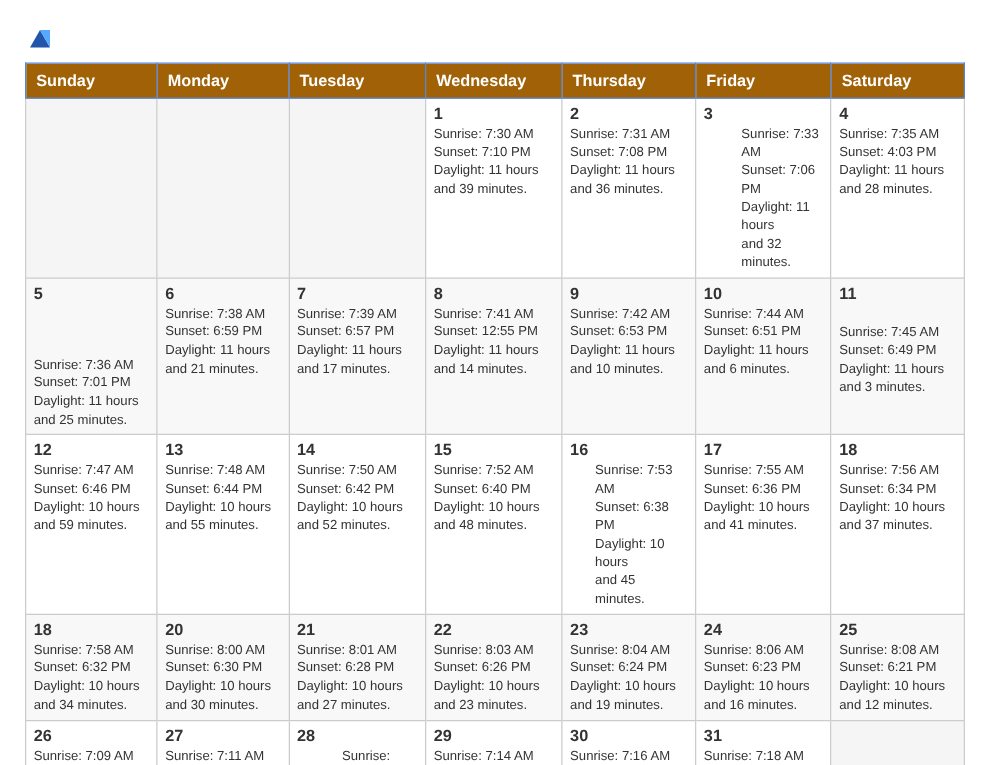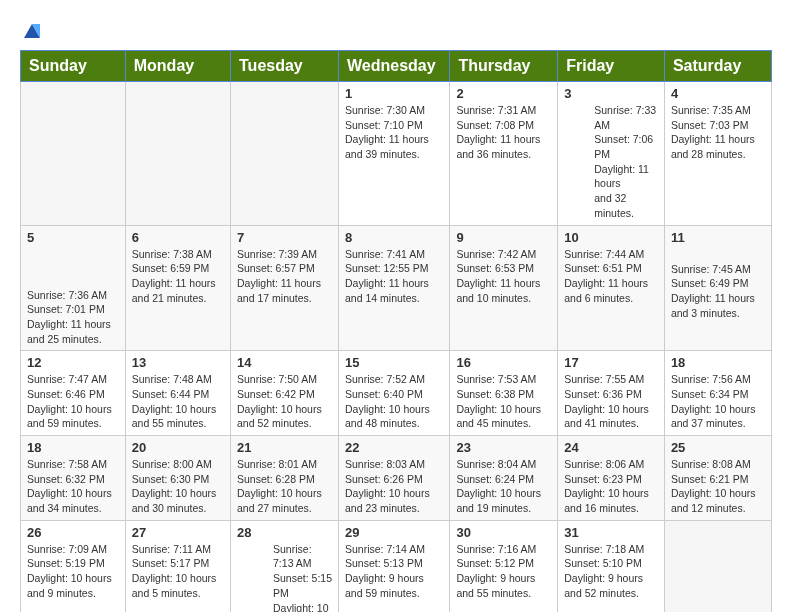--- a/index.html
+++ b/index.html
@@ -51,25 +51,25 @@
     .location {
       font-size: 16px;
       color: #555;
     }
     .calendar {
       width: 100%;
       border-collapse: collapse;
       border: 1px solid #ccc;
     }
     .calendar th {
-      background-color: #4d7c0f;
+      background-color: #a16207;
       color: white;
       text-align: left;
       padding: 6px 8px;
-      font-size: 16px;
+      font-size: 13px;
       border: 1px solid #5588dd;
     }
     .calendar td {
       vertical-align: top;
       border: 1px solid #ccc;
       padding: 4px 6px;
       width: 113px;
       min-height: 70px;
       background: #fff;
     }
@@ -146,21 +146,21 @@
         <td>
           <span class="day-number">3</span>
           <div class="day-info" style="white-space: pre-line; margin-left: 30px;">Sunrise: 7:33 AM
 Sunset: 7:06 PM
 Daylight: 11 hours
 and 32 minutes.</div>
         </td>
         <td>
           <span class="day-number">4</span>
           <div class="day-info" style="white-space: pre-line;">Sunrise: 7:35 AM
-Sunset: 7:03 PM
+Sunset: 4:03 PM
 Daylight: 11 hours
 and 28 minutes.</div>
         </td>
       </tr>
       <tr>
         <td>
           <span class="day-number">5</span>
           <div class="day-info" style="white-space: pre-line; margin-top: 43px;">Sunrise: 7:36 AM
 Sunset: 7:01 PM
 Daylight: 11 hours
@@ -233,21 +233,21 @@
         </td>
         <td>
           <span class="day-number">15</span>
           <div class="day-info" style="white-space: pre-line;">Sunrise: 7:52 AM
 Sunset: 6:40 PM
 Daylight: 10 hours
 and 48 minutes.</div>
         </td>
         <td>
           <span class="day-number">16</span>
-          <div class="day-info" style="white-space: pre-line;">Sunrise: 7:53 AM
+          <div class="day-info" style="white-space: pre-line; margin-left: 20px;">Sunrise: 7:53 AM
 Sunset: 6:38 PM
 Daylight: 10 hours
 and 45 minutes.</div>
         </td>
         <td>
           <span class="day-number">17</span>
           <div class="day-info" style="white-space: pre-line;">Sunrise: 7:55 AM
 Sunset: 6:36 PM
 Daylight: 10 hours
 and 41 minutes.</div>

